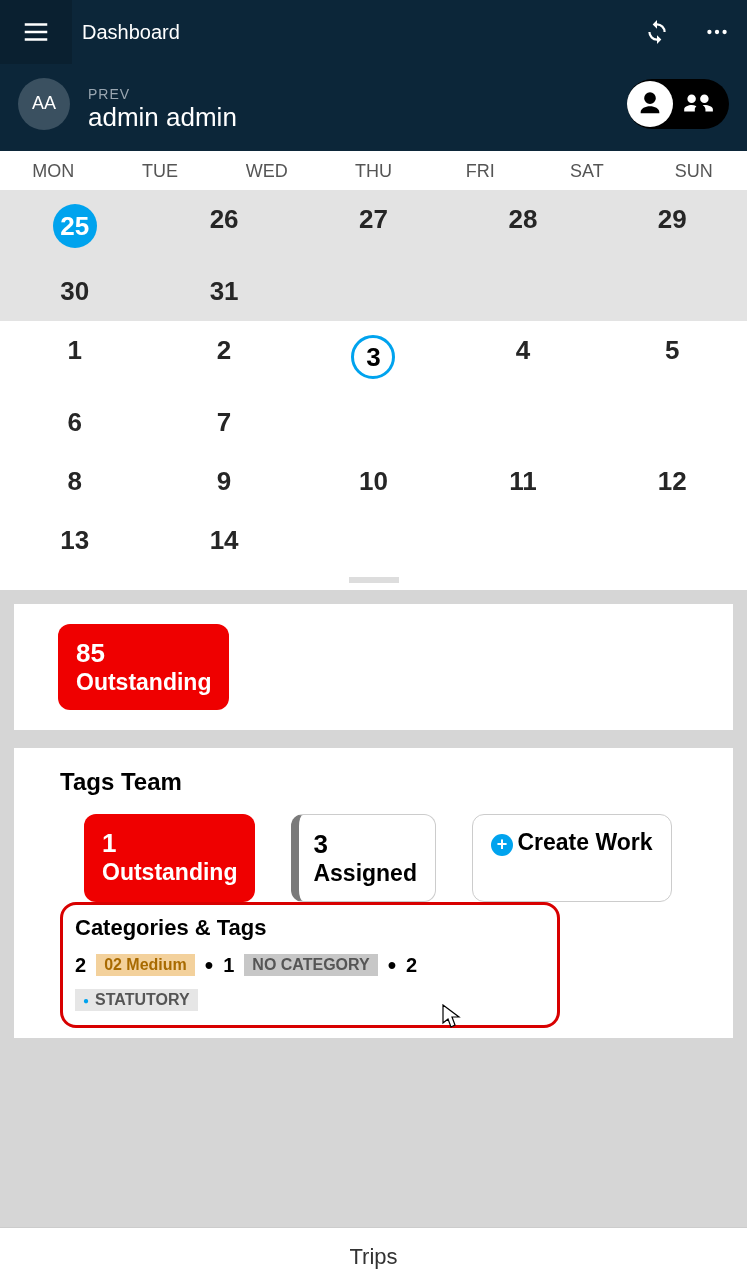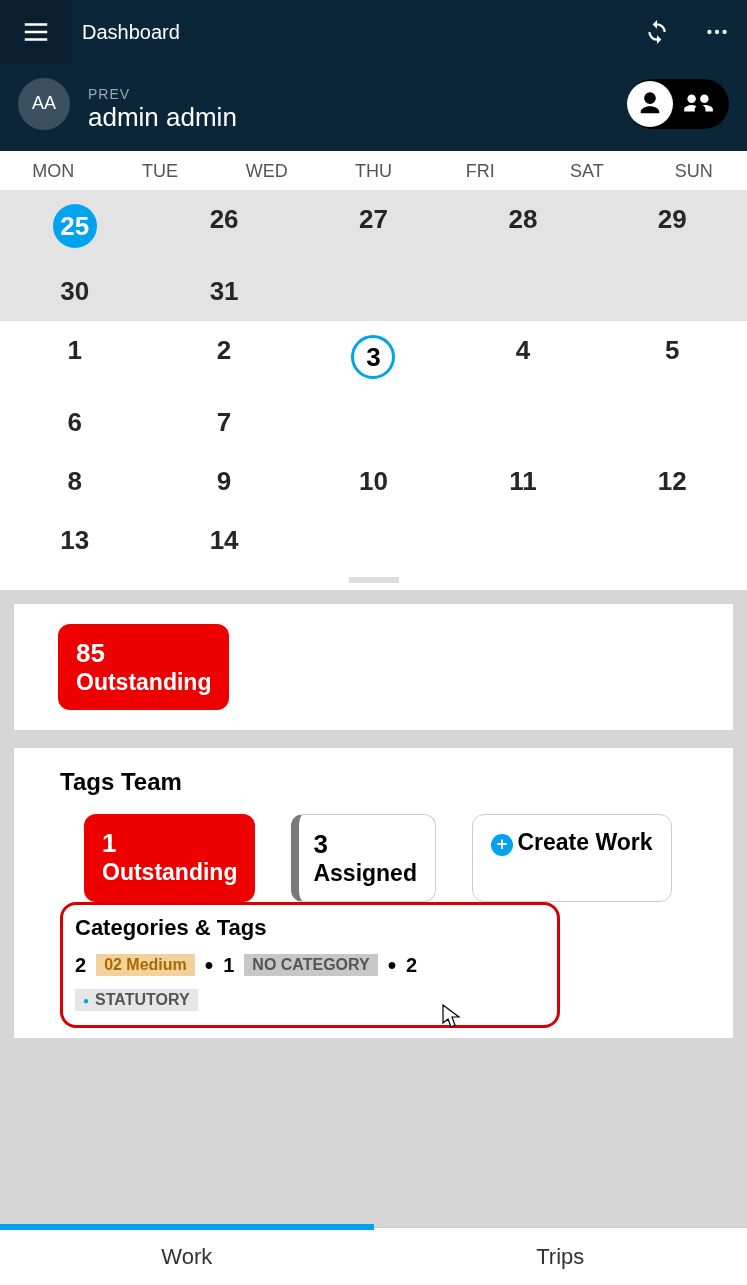--- a/index.html
+++ b/index.html
@@ -177,19 +177,18 @@
         <span class="tag nocat">NO CATEGORY</span>
         <span class="dot">•</span>
         <span>2</span>
         <span class="tag statutory">STATUTORY</span>
       </div>
     </div>
   </div>
 </div>
 
 <div class="bottom-tabs">
-  <div class="btab active">Work</div>
   <div class="btab">Trips</div>
 </div>
 
 <svg class="cursor" width="20" height="26" viewBox="0 0 20 26">
   <path d="M1 1l0 18 5-4 3 8 4-2-3-8 7 0z" fill="#fff" stroke="#000" stroke-width="1.2"></path>
 </svg>
 
 </body></html>

